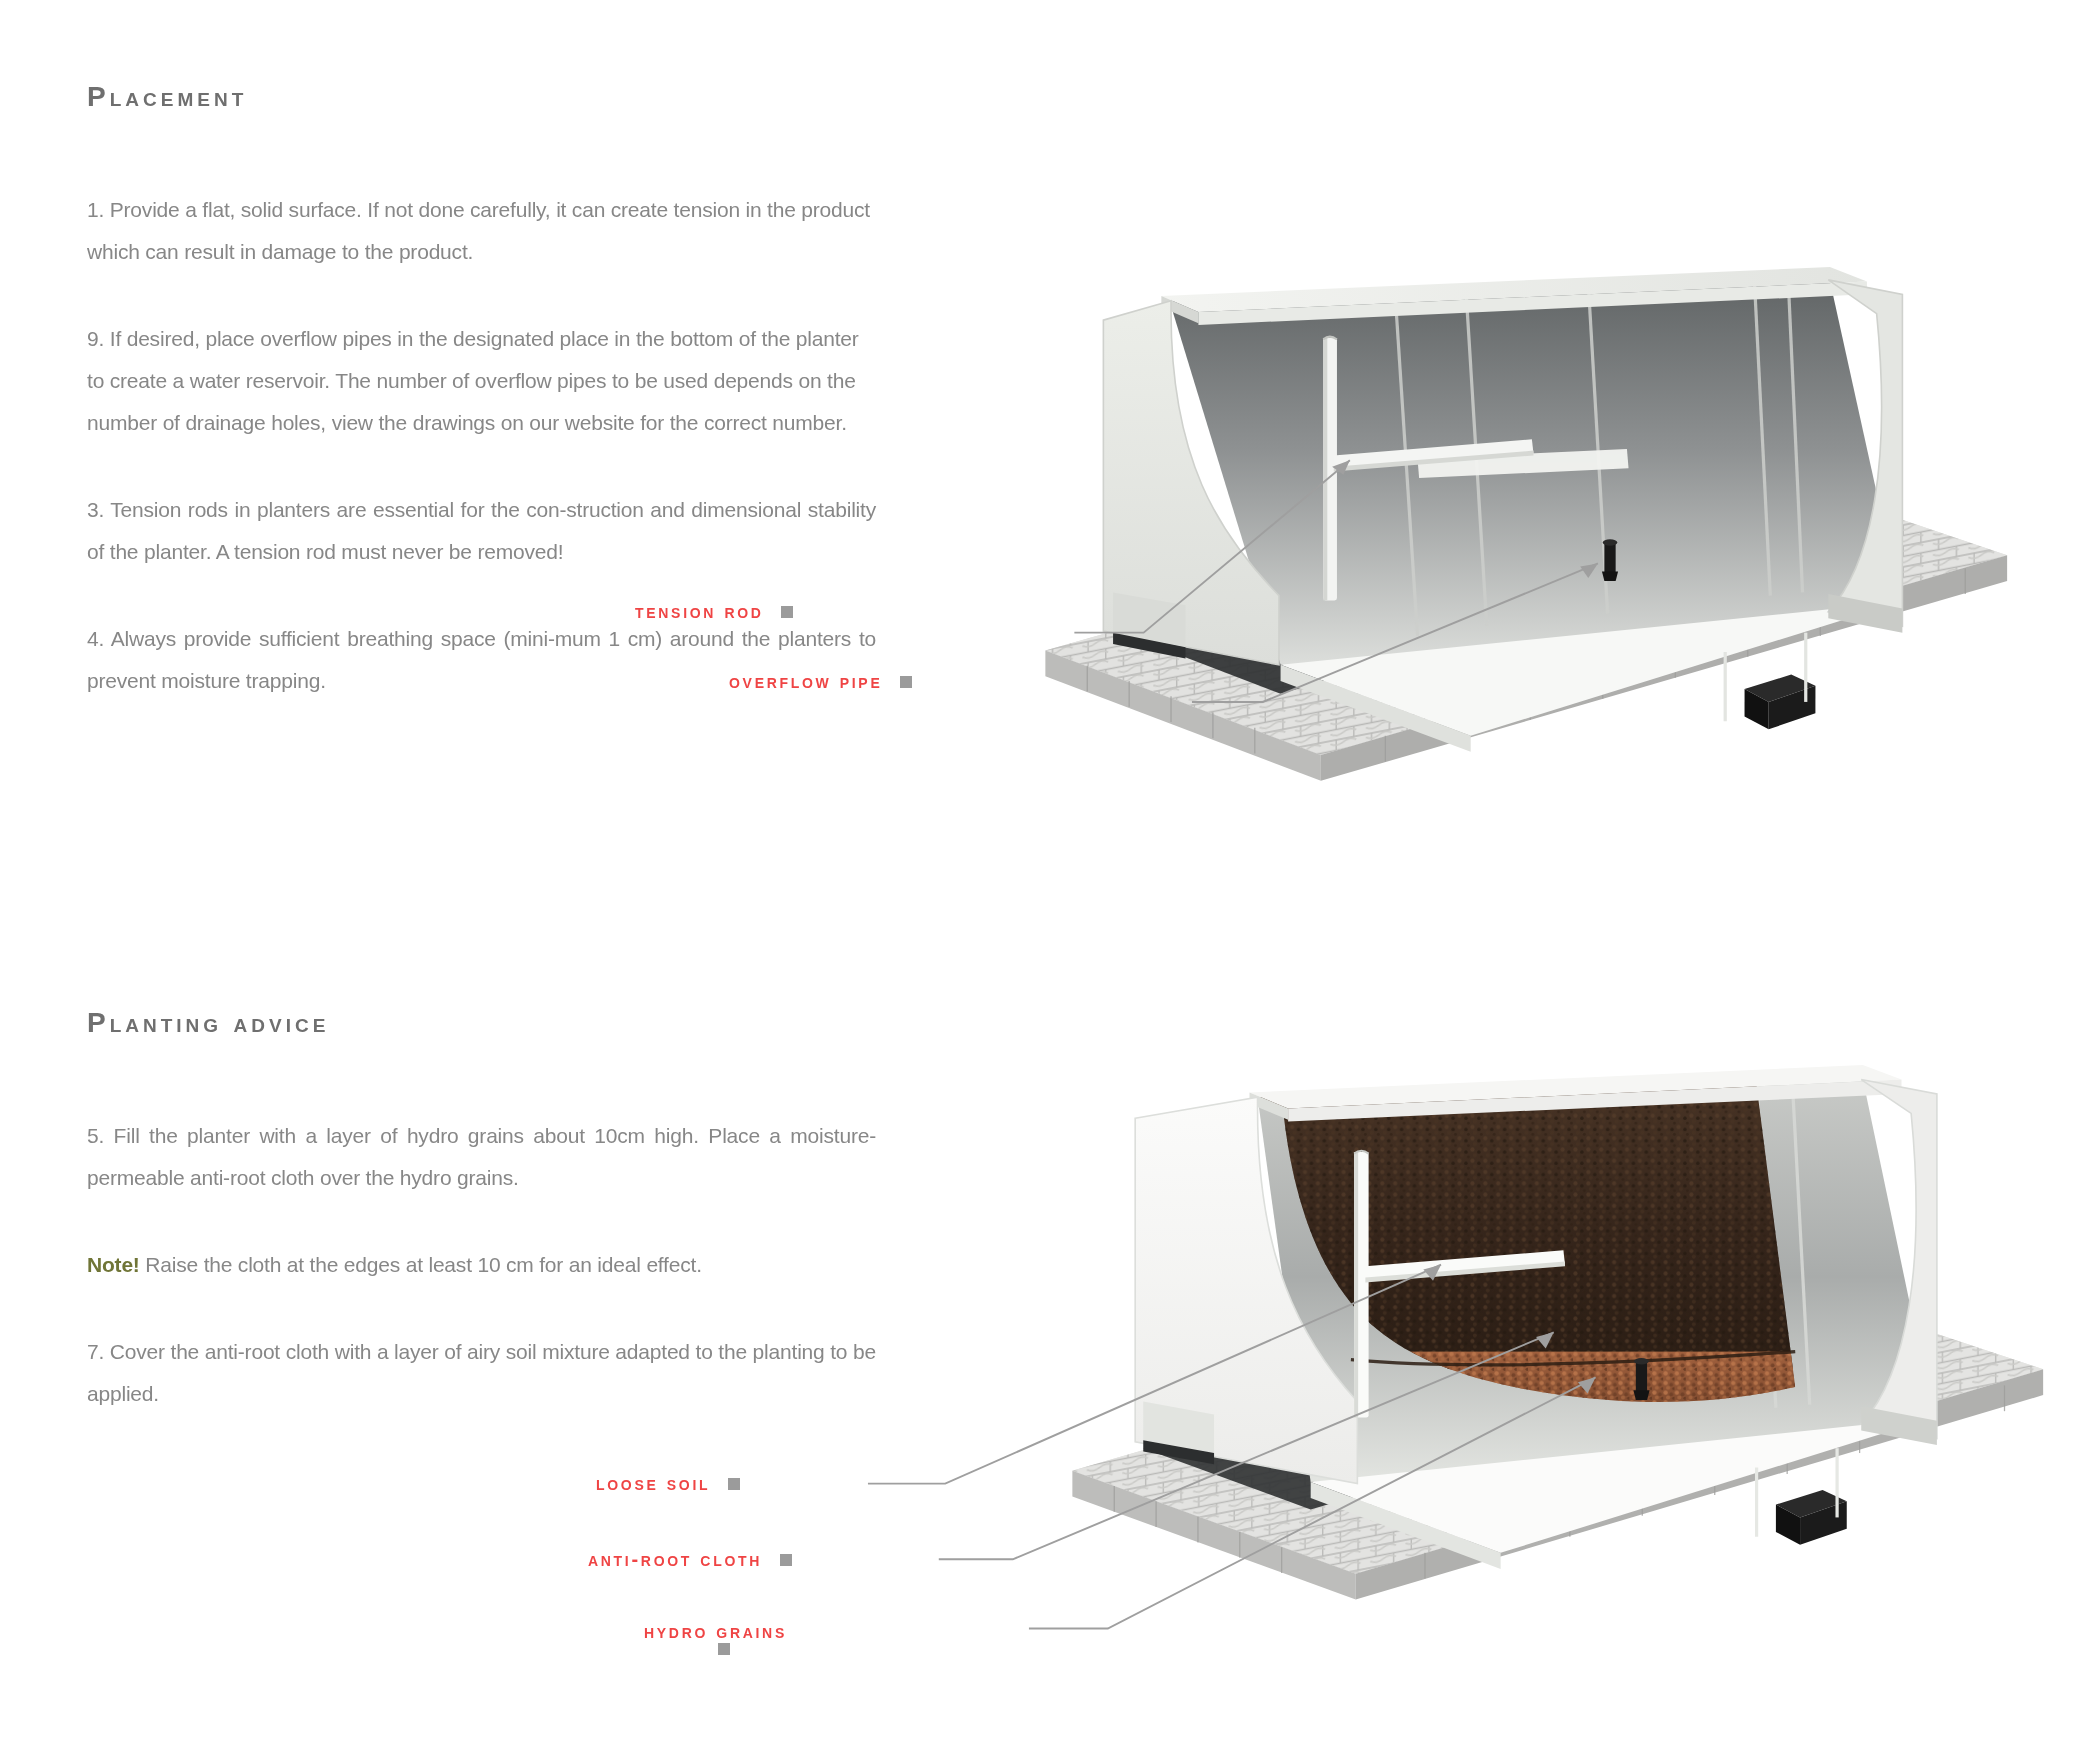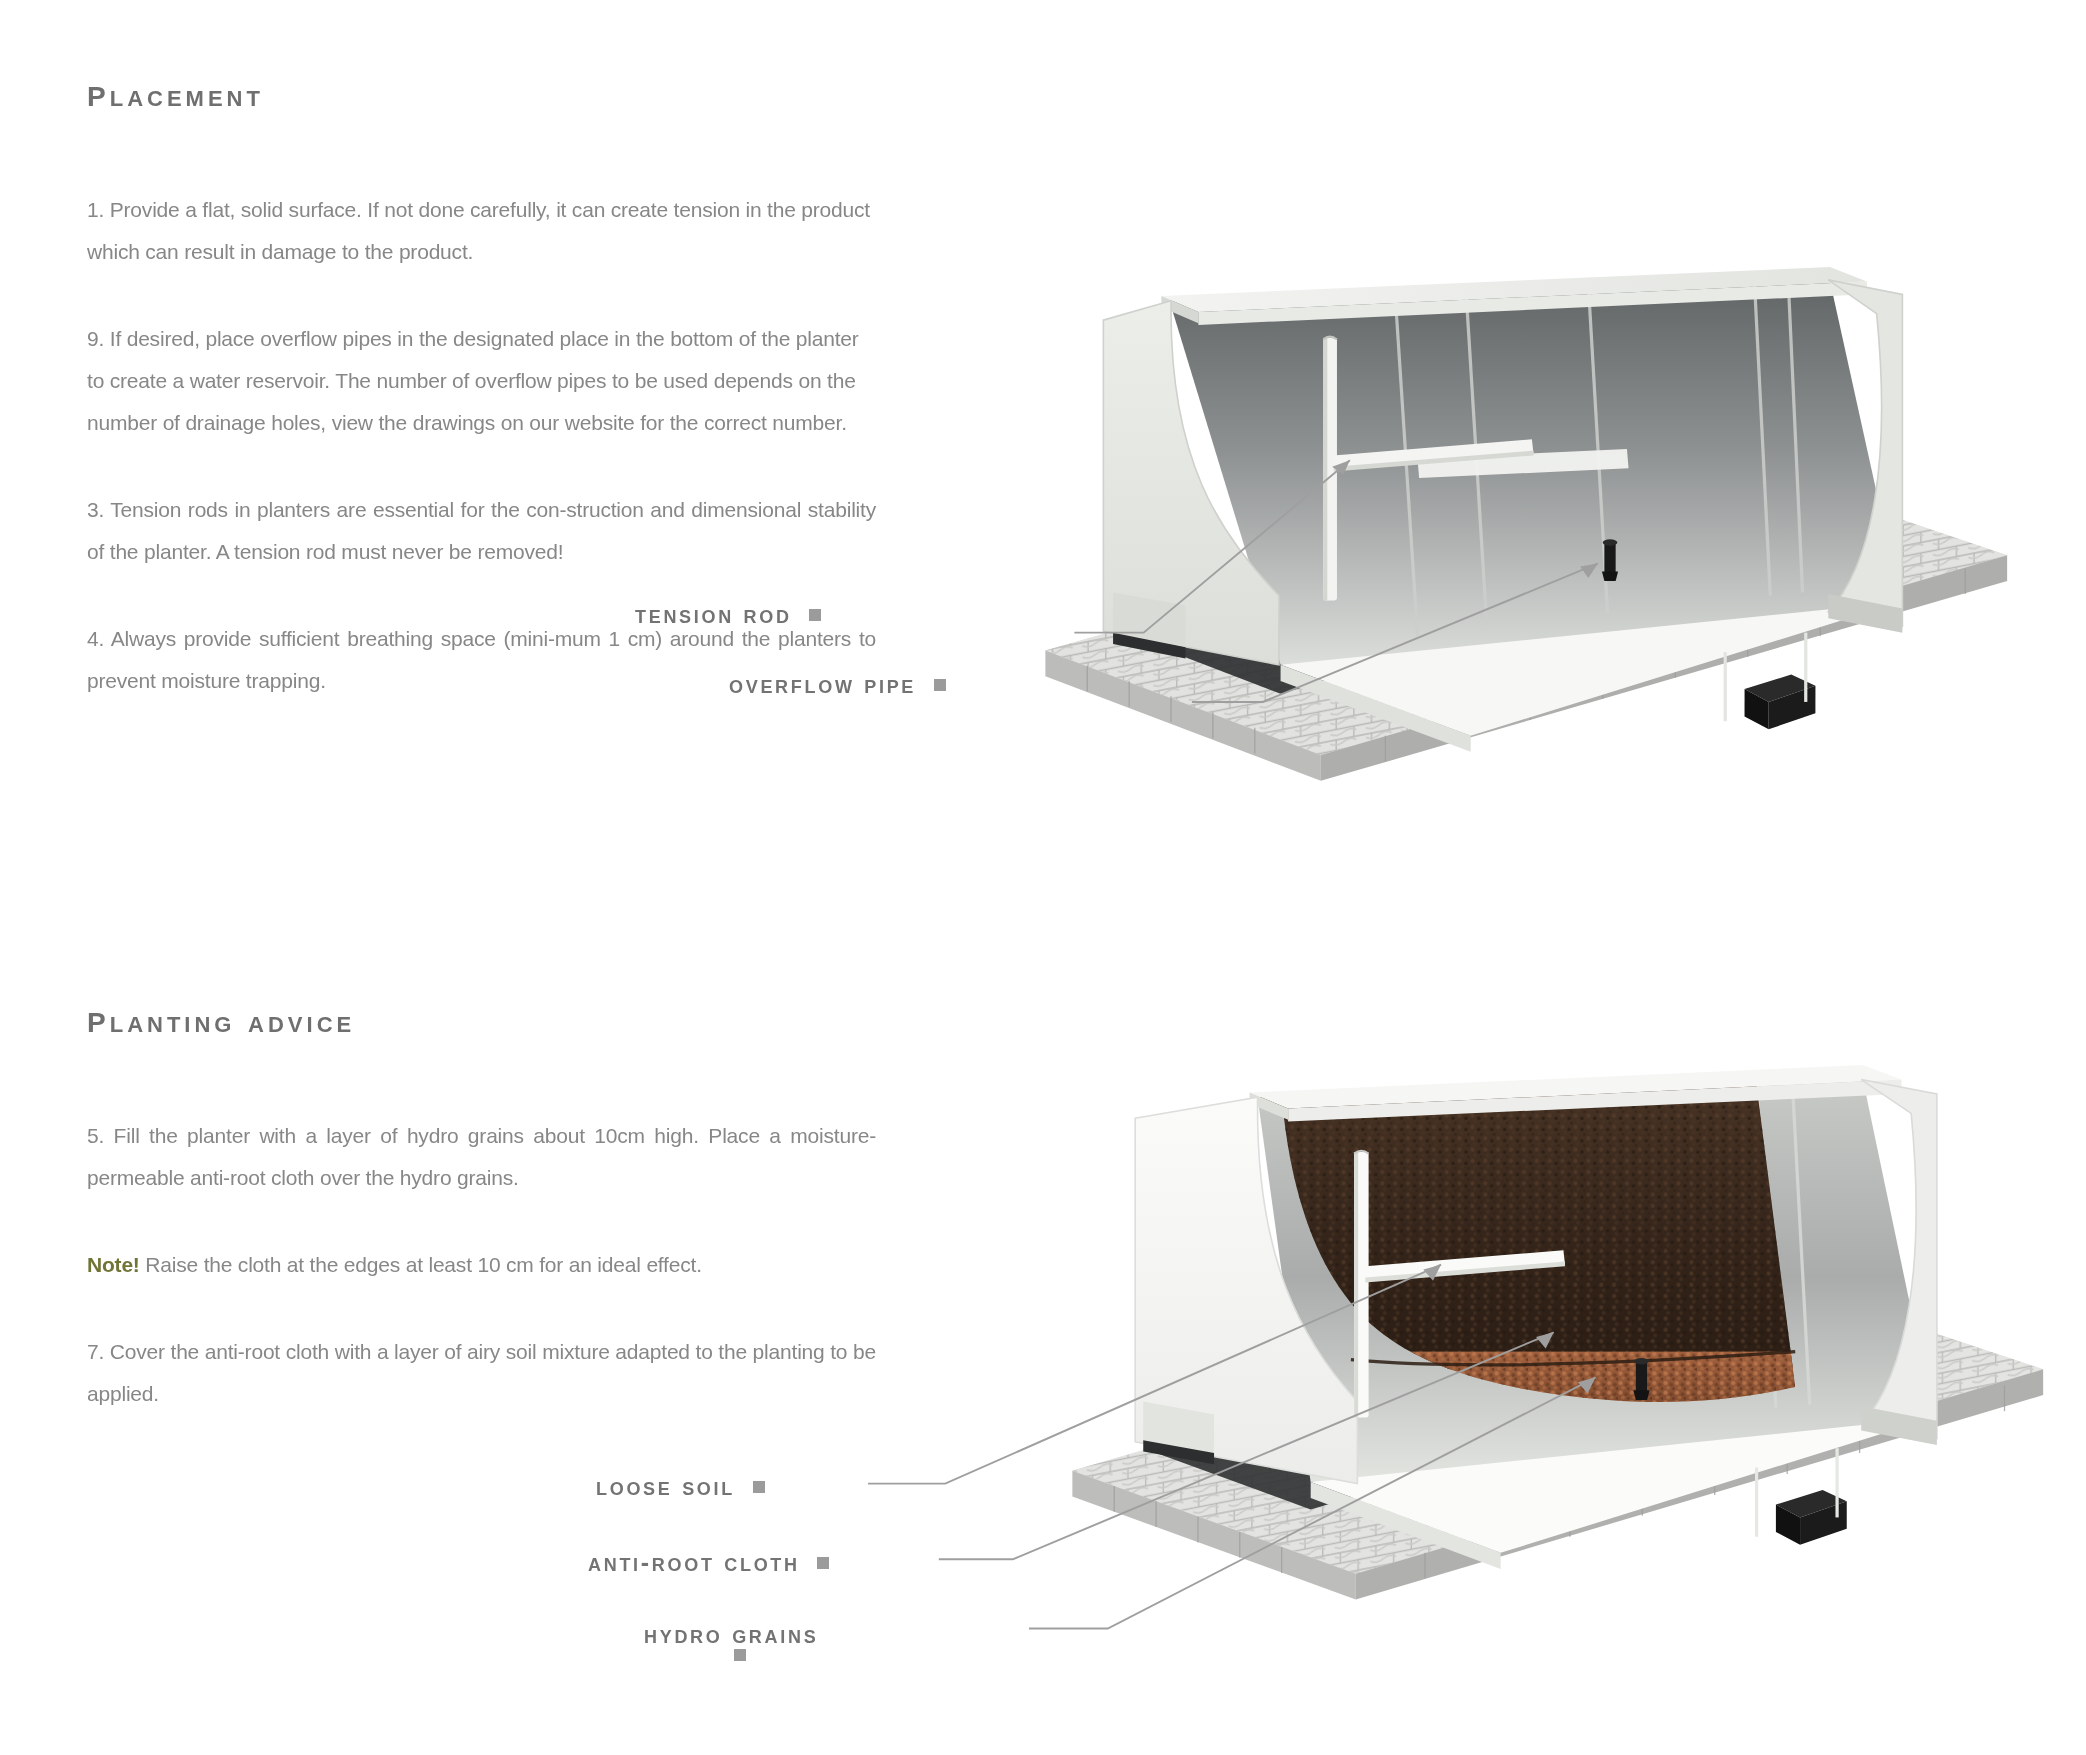--- a/index.html
+++ b/index.html
@@ -36,21 +36,21 @@
     position: absolute;
   }
   .fig-placement { left: 902px; top: 217px; width: 1176px; height: 580px; }
   .fig-planting  { left: 942px; top: 1023px; width: 1143px; height: 588px; }
 
   
   h2.section-title {
     margin: 0 0 77px 0;
     font-family: "Liberation Sans", sans-serif;
     font-weight: 700;
-    font-size: 31px;
+    font-size: 27px;
     line-height: 1;
     letter-spacing: 4px;
     color: #6f6f6f;
     font-variant: small-caps;
     text-transform: lowercase;
   }
   h2.section-title::first-letter { font-size: 40px; }
 
   p.body {
     margin: 0 0 45px 0;
@@ -72,23 +72,23 @@
   
   .callout {
     position: absolute;
     display: flex;
     align-items: center;
     white-space: nowrap;
   }
   .callout-label {
     font-family: "Liberation Sans", sans-serif;
     font-weight: 700;
-    font-size: 25px;
+    font-size: 20px;
     letter-spacing: 2.7px;
-    color: #737373;
+    color: #ef4444;
     font-variant: small-caps;
     text-transform: lowercase;
   }
   .callout-label.lower-start { text-transform: lowercase; }
   .callout-marker {
     width: 12px;
     height: 12px;
     background: #9b9b9b;
     margin-left: 17.7px;
     flex: 0 0 auto;

